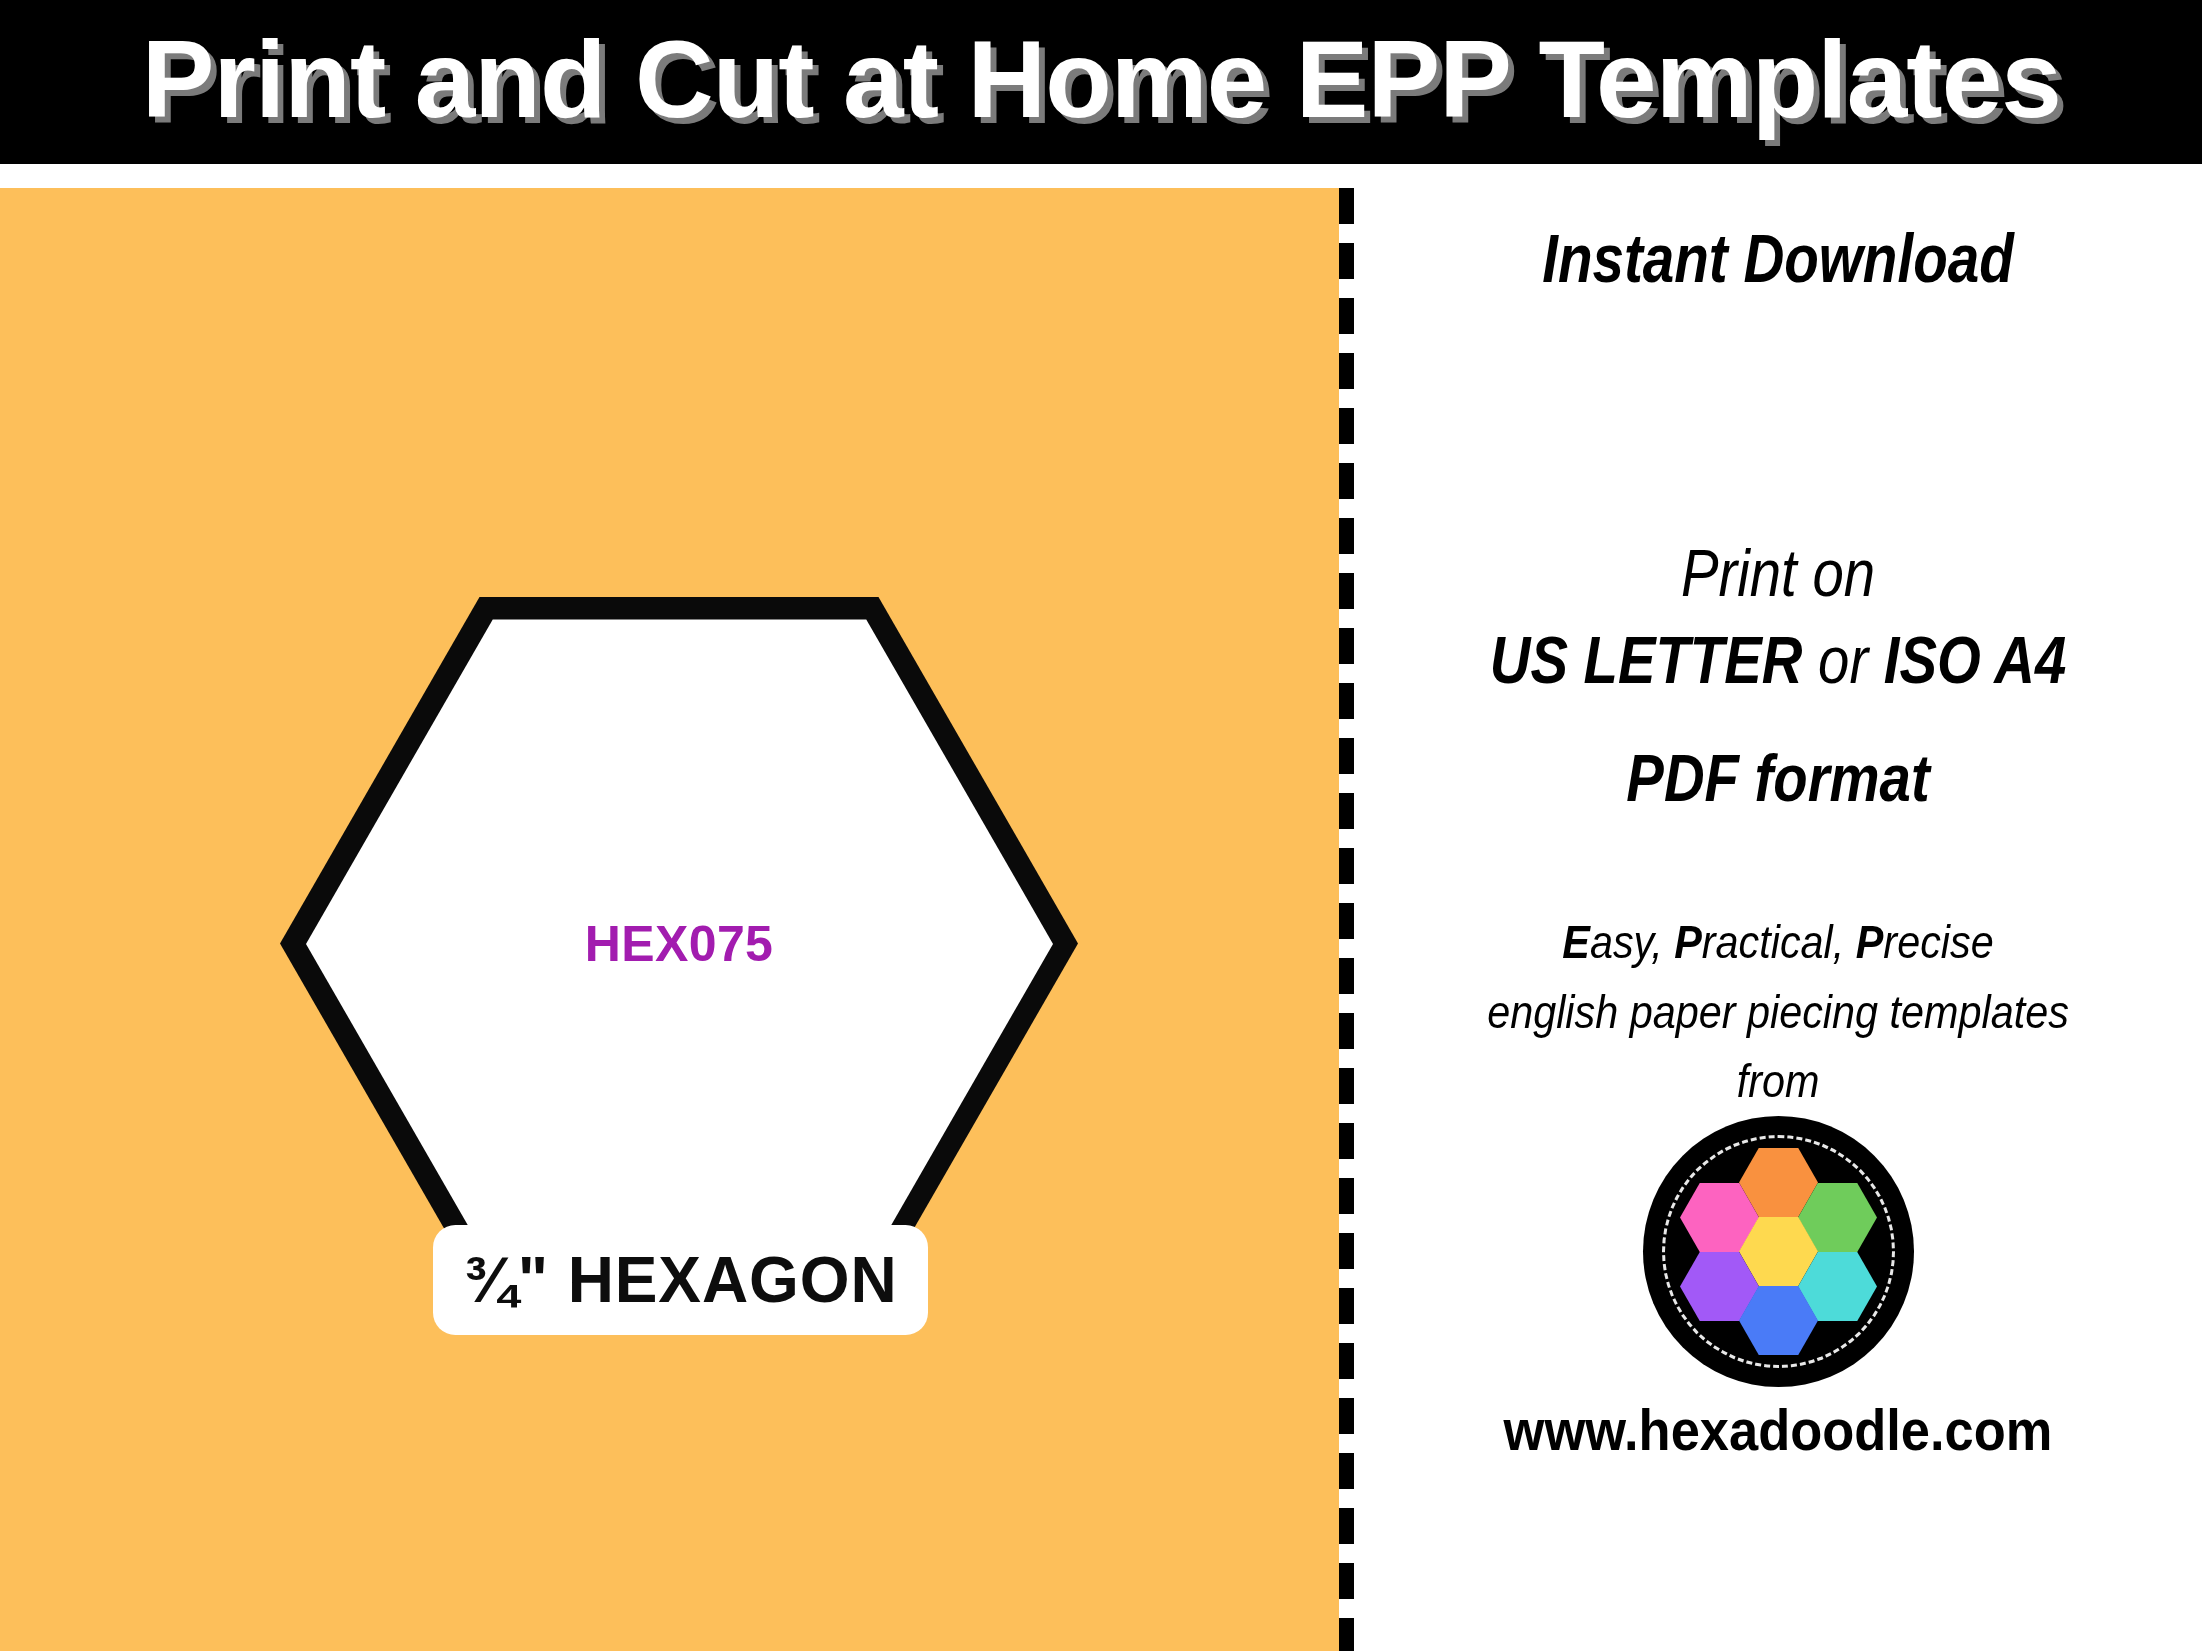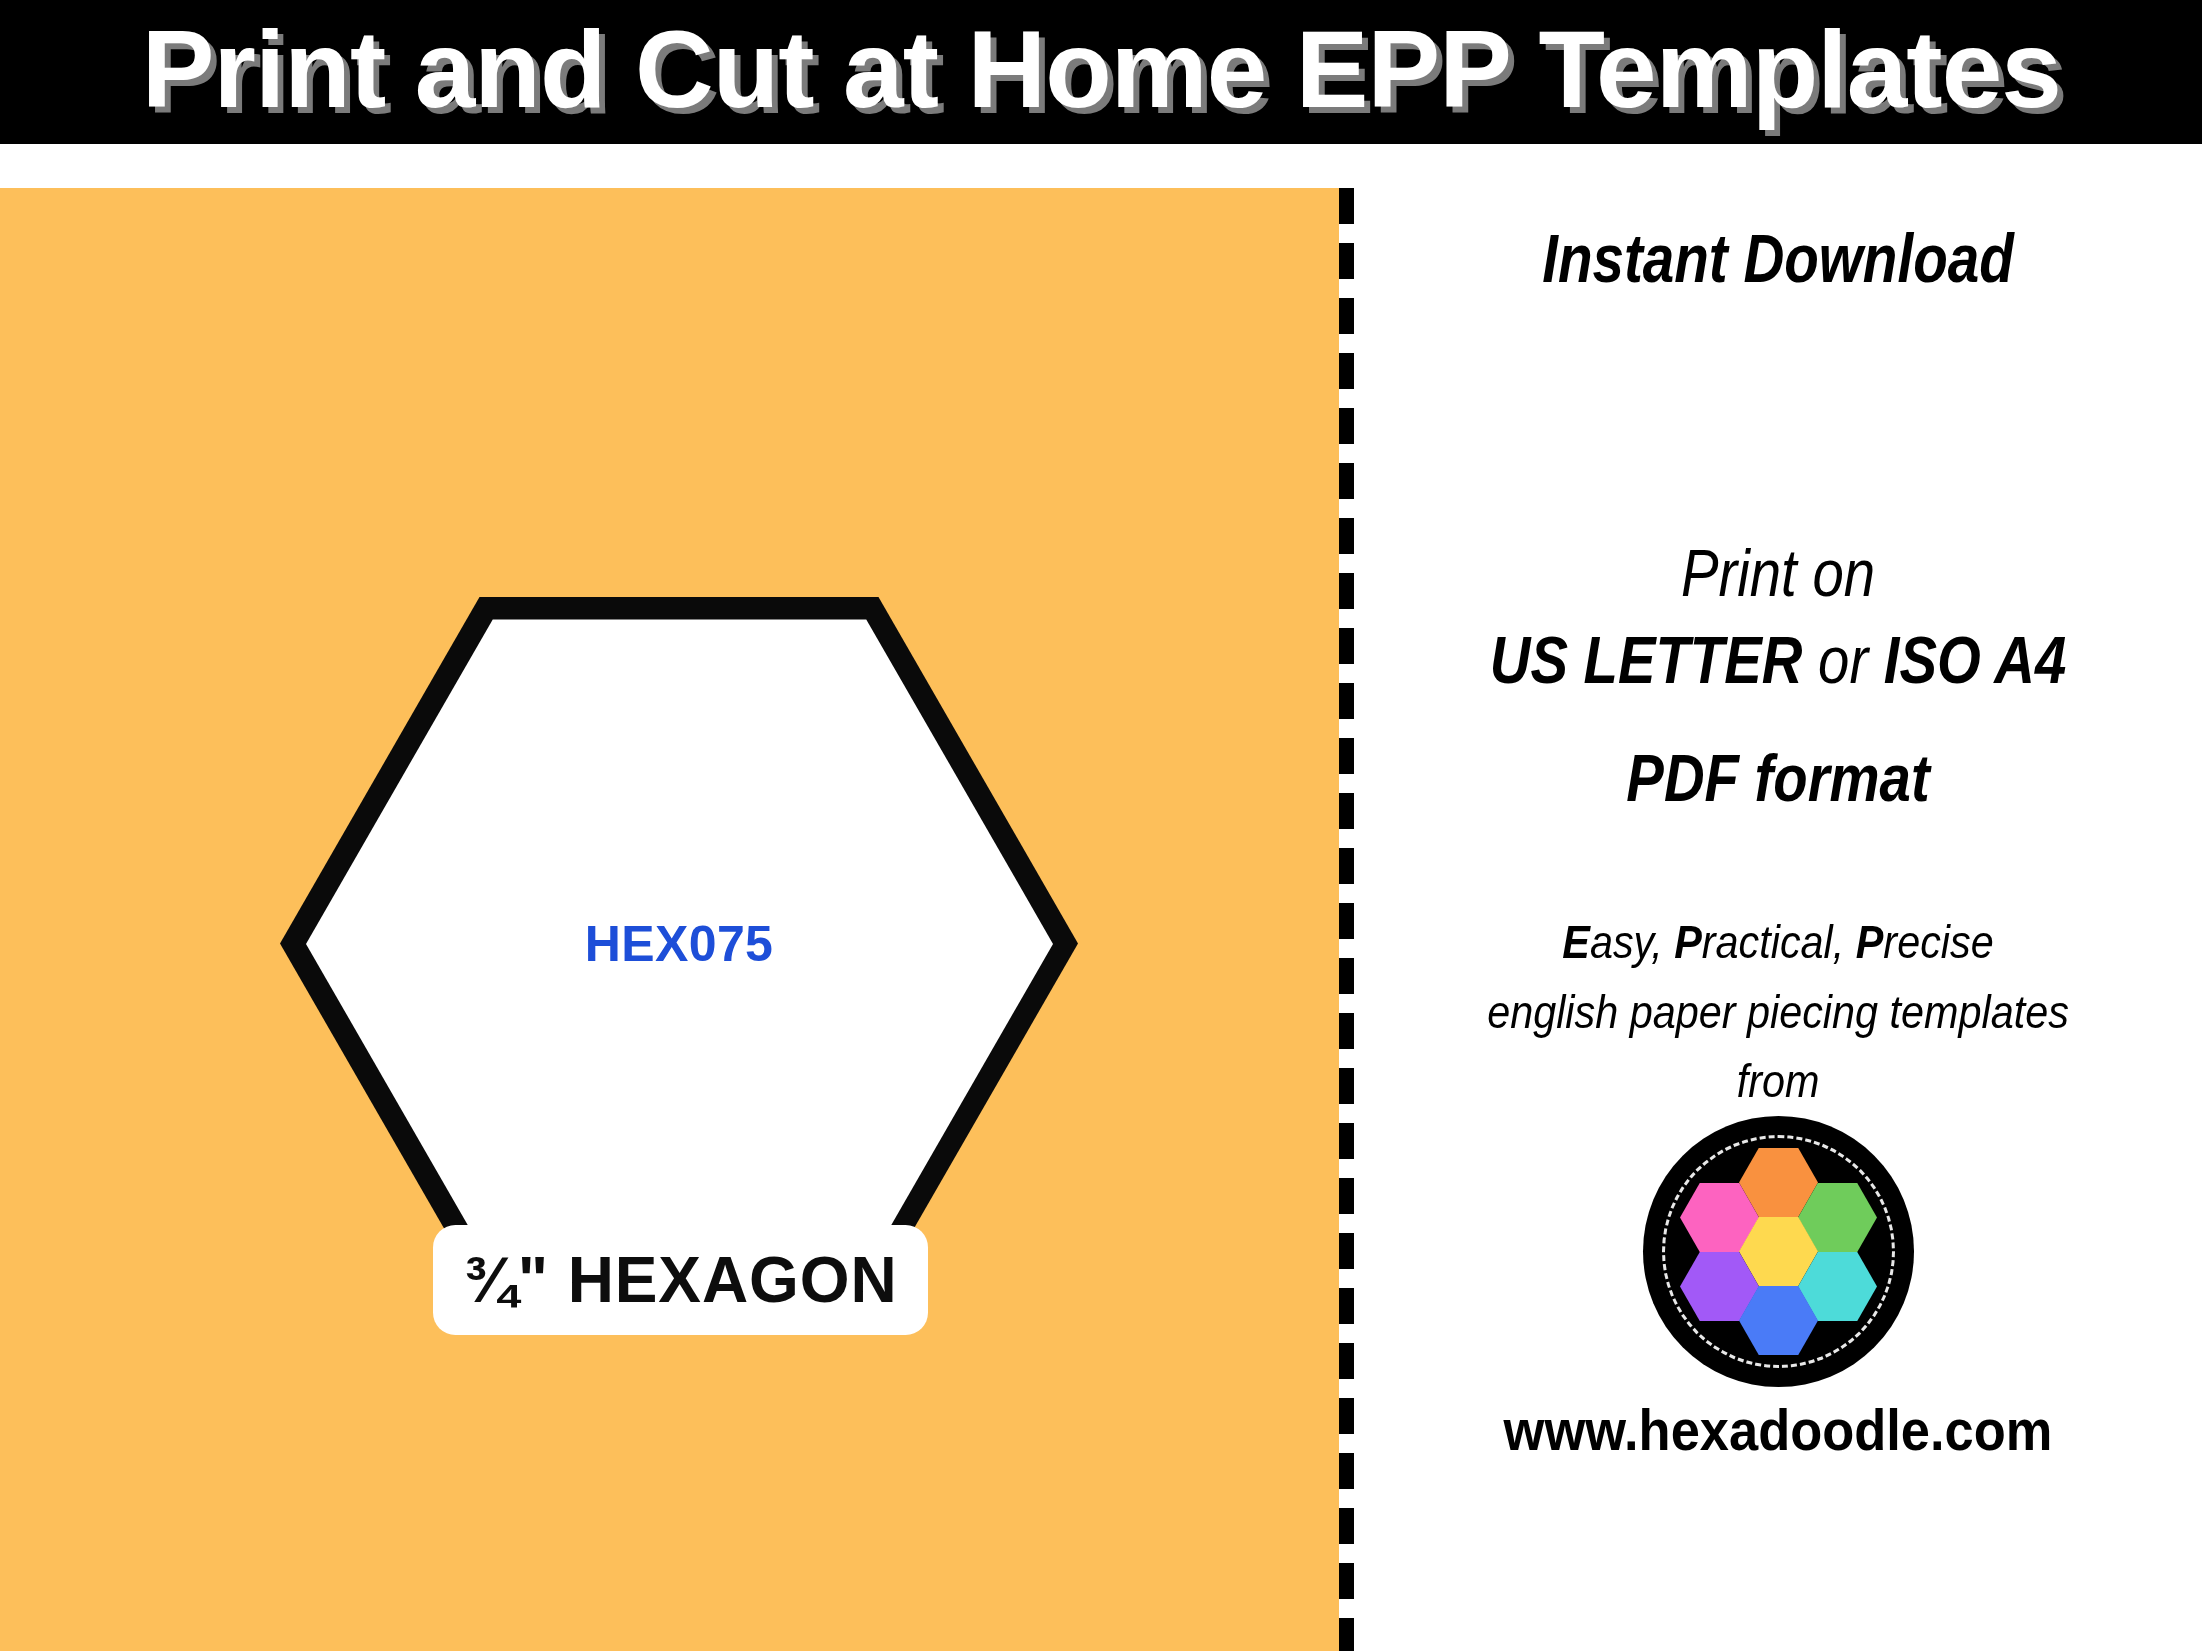--- a/index.html
+++ b/index.html
@@ -12,21 +12,21 @@
   }
   #poster{
     position:relative;
     width:2203px; height:1652px;
     background:#ffffff;
   }
 
   
   .header-bar{
     position:absolute; left:0; top:0;
-    width:2203px; height:144px;
+    width:2203px; height:164px;
     background:#000000;
     display:flex; align-items:center; justify-content:center;
   }
   .header-title{
     font-family:"Liberation Sans", sans-serif;
     font-weight:bold;
     font-size:110px;
     line-height:1;
     color:#ffffff;
     letter-spacing:-0.9px;
@@ -95,21 +95,21 @@
     background:#ffffff;
     clip-path:polygon(25% 0%, 75% 0%, 100% 50%, 75% 100%, 25% 100%, 0% 50%);
   }
   .hex-code{
     position:absolute;
     left:0; top:0;
     width:798px; height:693px;
     display:flex; align-items:center; justify-content:center;
     font-weight:bold;
     font-size:50px;
-    color:#1d4ed8;
+    color:#a21caf;
     letter-spacing:0.4px;
   }
 
   
   .badge{
     position:absolute;
     left:433px; top:1037px;
     width:495px; height:110px;
     background:#ffffff;
     border-radius:22.4px;

